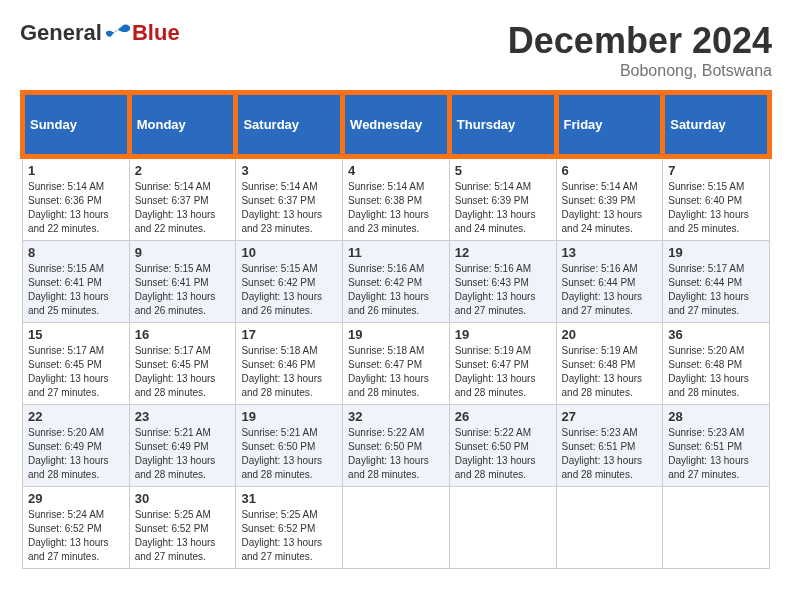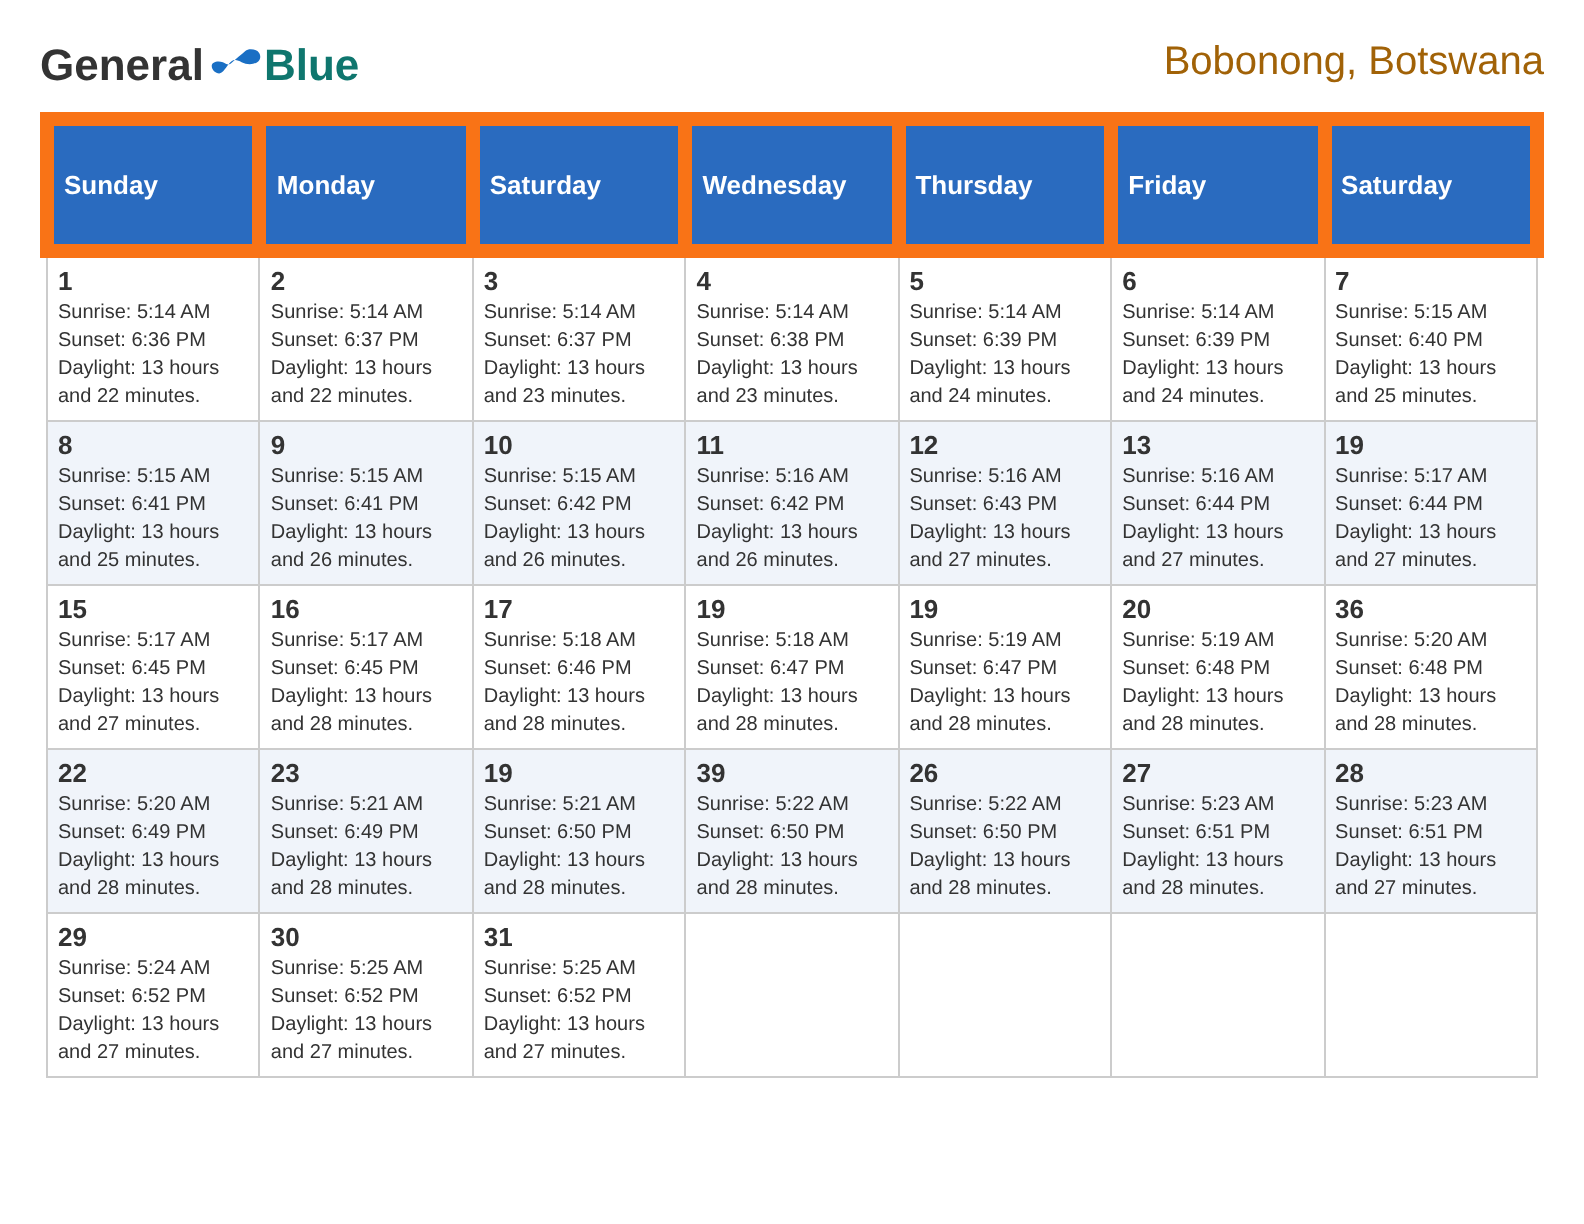--- a/index.html
+++ b/index.html
@@ -23,51 +23,51 @@
     }
     .logo-text {
       display: flex;
       align-items: center;
       font-size: 22px;
       font-weight: bold;
       color: #333;
       justify-content: flex-end;
     }
     .logo-general { color: #333; }
-    .logo-blue { color: #0f766e; }
+    .logo-blue { color: #b91c1c; }
     .logo-bird {
       width: 28px;
       height: 20px;
       margin-left: 2px;
     }
     .title-block {
       text-align: right;
     }
     .month-title {
       font-size: 36px;
       font-weight: bold;
       color: #333;
     }
     .location {
-      font-size: 20px;
-      color: #a16207;
+      font-size: 16px;
+      color: #737373;
     }
     .calendar-table {
       width: 100%;
       border-collapse: collapse;
       font-size: 11px;
     }
     .calendar-table th {
       background-color: #2a6bbf;
       color: white;
       text-align: left;
       padding: 22px 5px;
       font-size: 13px;
       font-weight: bold;
-      border: 7px solid #f97316;
+      border: 5px solid #f97316;
       margin-top: 24px;
     }
     .calendar-table td {
       border: 1px solid #ccc;
       vertical-align: top;
       padding: 4px 5px;
       width: 14.28%;
       min-height: 80px;
       height: 80px;
       background: #fff;
@@ -101,20 +101,21 @@
   <div class="logo">
     <div class="logo-text">
       <span class="logo-general">General</span>
       <svg class="logo-bird" viewBox="0 0 30 20" fill="none">
         <path d="M20 2 C22 0, 28 1, 28 5 C28 9, 22 10, 18 8 C16 7, 14 6, 12 8 C10 10, 8 14, 6 14 C4 14, 2 12, 2 10 C2 8, 5 7, 8 8 C10 9, 11 10, 13 8 C15 6, 18 4, 20 2Z" fill="#1a6fc4"></path>
       </svg>
       <span class="logo-blue">Blue</span>
     </div>
   </div>
   <div class="title-block">
+    <div class="month-title">December 2024</div>
     <div class="location">Bobonong, Botswana</div>
   </div>
 </div>
 
 <table class="calendar-table">
   <thead>
     <tr>
 
     <th>Sunday</th>
         <th>Monday</th>
@@ -224,21 +225,21 @@
         </td>
         <td>
           <span class="day-num">23</span>
           <div class="day-info">Sunrise: 5:21 AM<br>Sunset: 6:49 PM<br>Daylight: 13 hours and 28 minutes.</div>
         </td>
         <td>
           <span class="day-num">19</span>
           <div class="day-info">Sunrise: 5:21 AM<br>Sunset: 6:50 PM<br>Daylight: 13 hours and 28 minutes.</div>
         </td>
         <td>
-          <span class="day-num">39</span>
+          <span class="day-num">32</span>
           <div class="day-info">Sunrise: 5:22 AM<br>Sunset: 6:50 PM<br>Daylight: 13 hours and 28 minutes.</div>
         </td>
         <td>
           <span class="day-num">26</span>
           <div class="day-info">Sunrise: 5:22 AM<br>Sunset: 6:50 PM<br>Daylight: 13 hours and 28 minutes.</div>
         </td>
         <td>
           <span class="day-num">27</span>
           <div class="day-info">Sunrise: 5:23 AM<br>Sunset: 6:51 PM<br>Daylight: 13 hours and 28 minutes.</div>
         </td>

